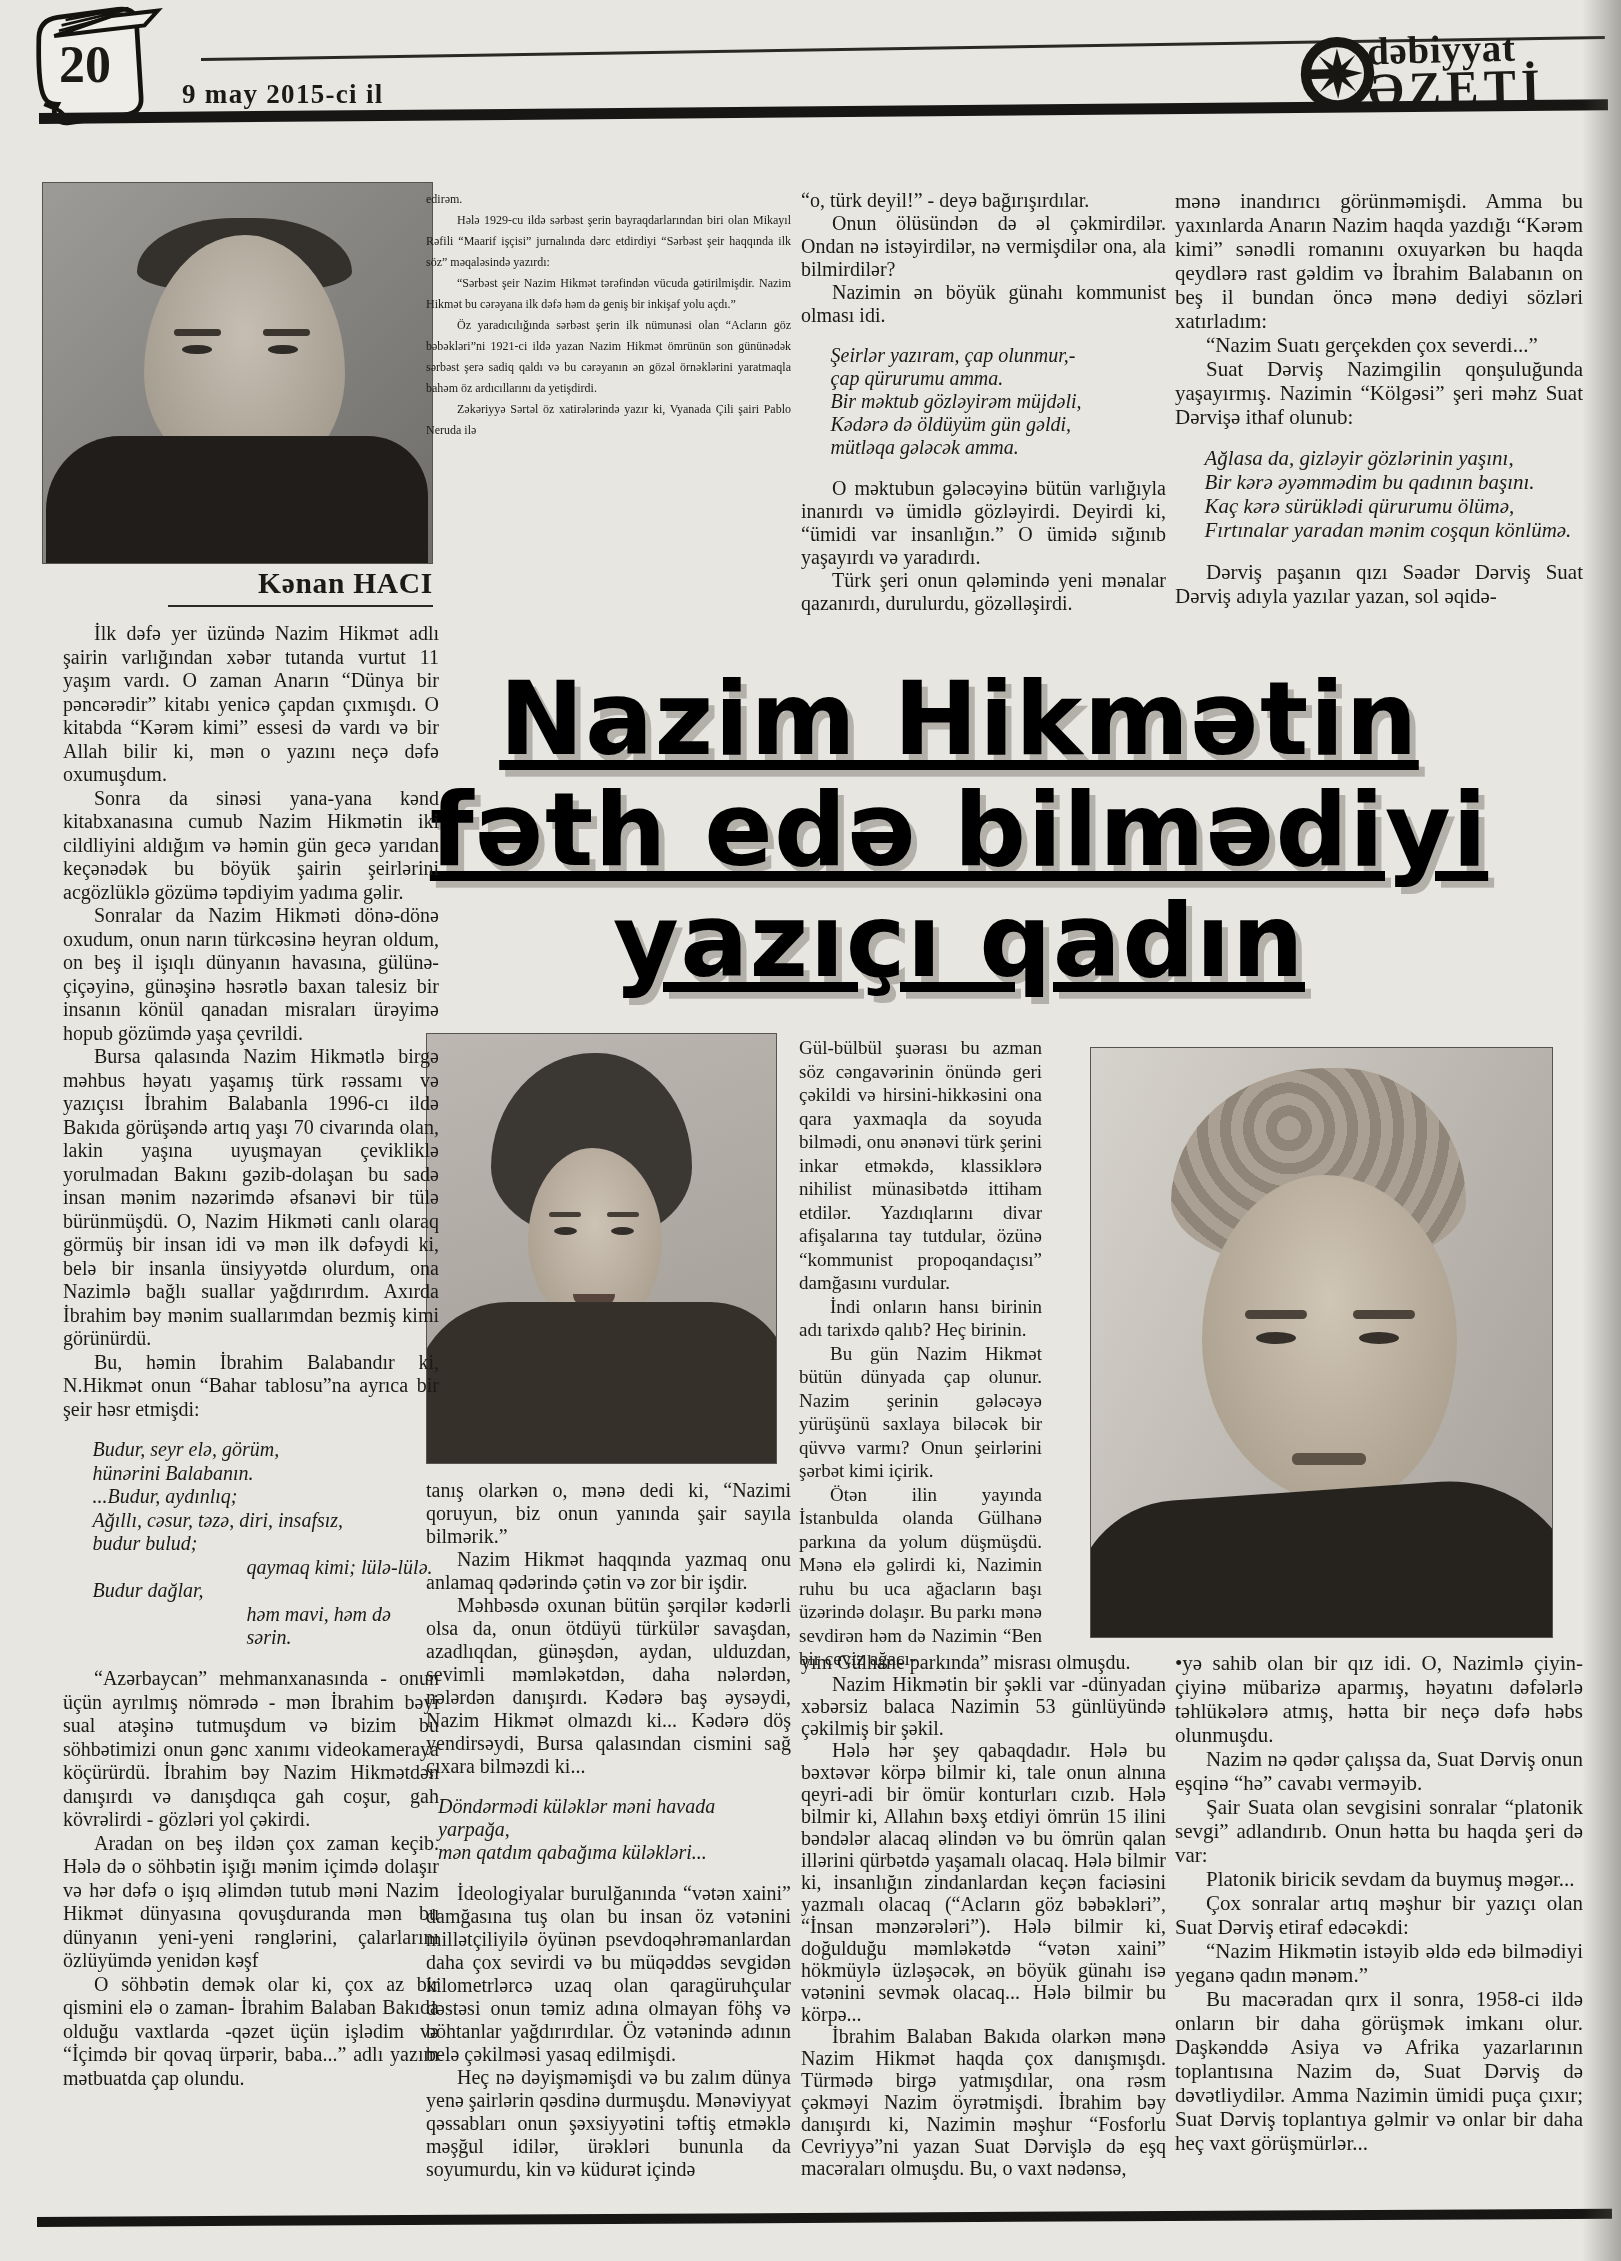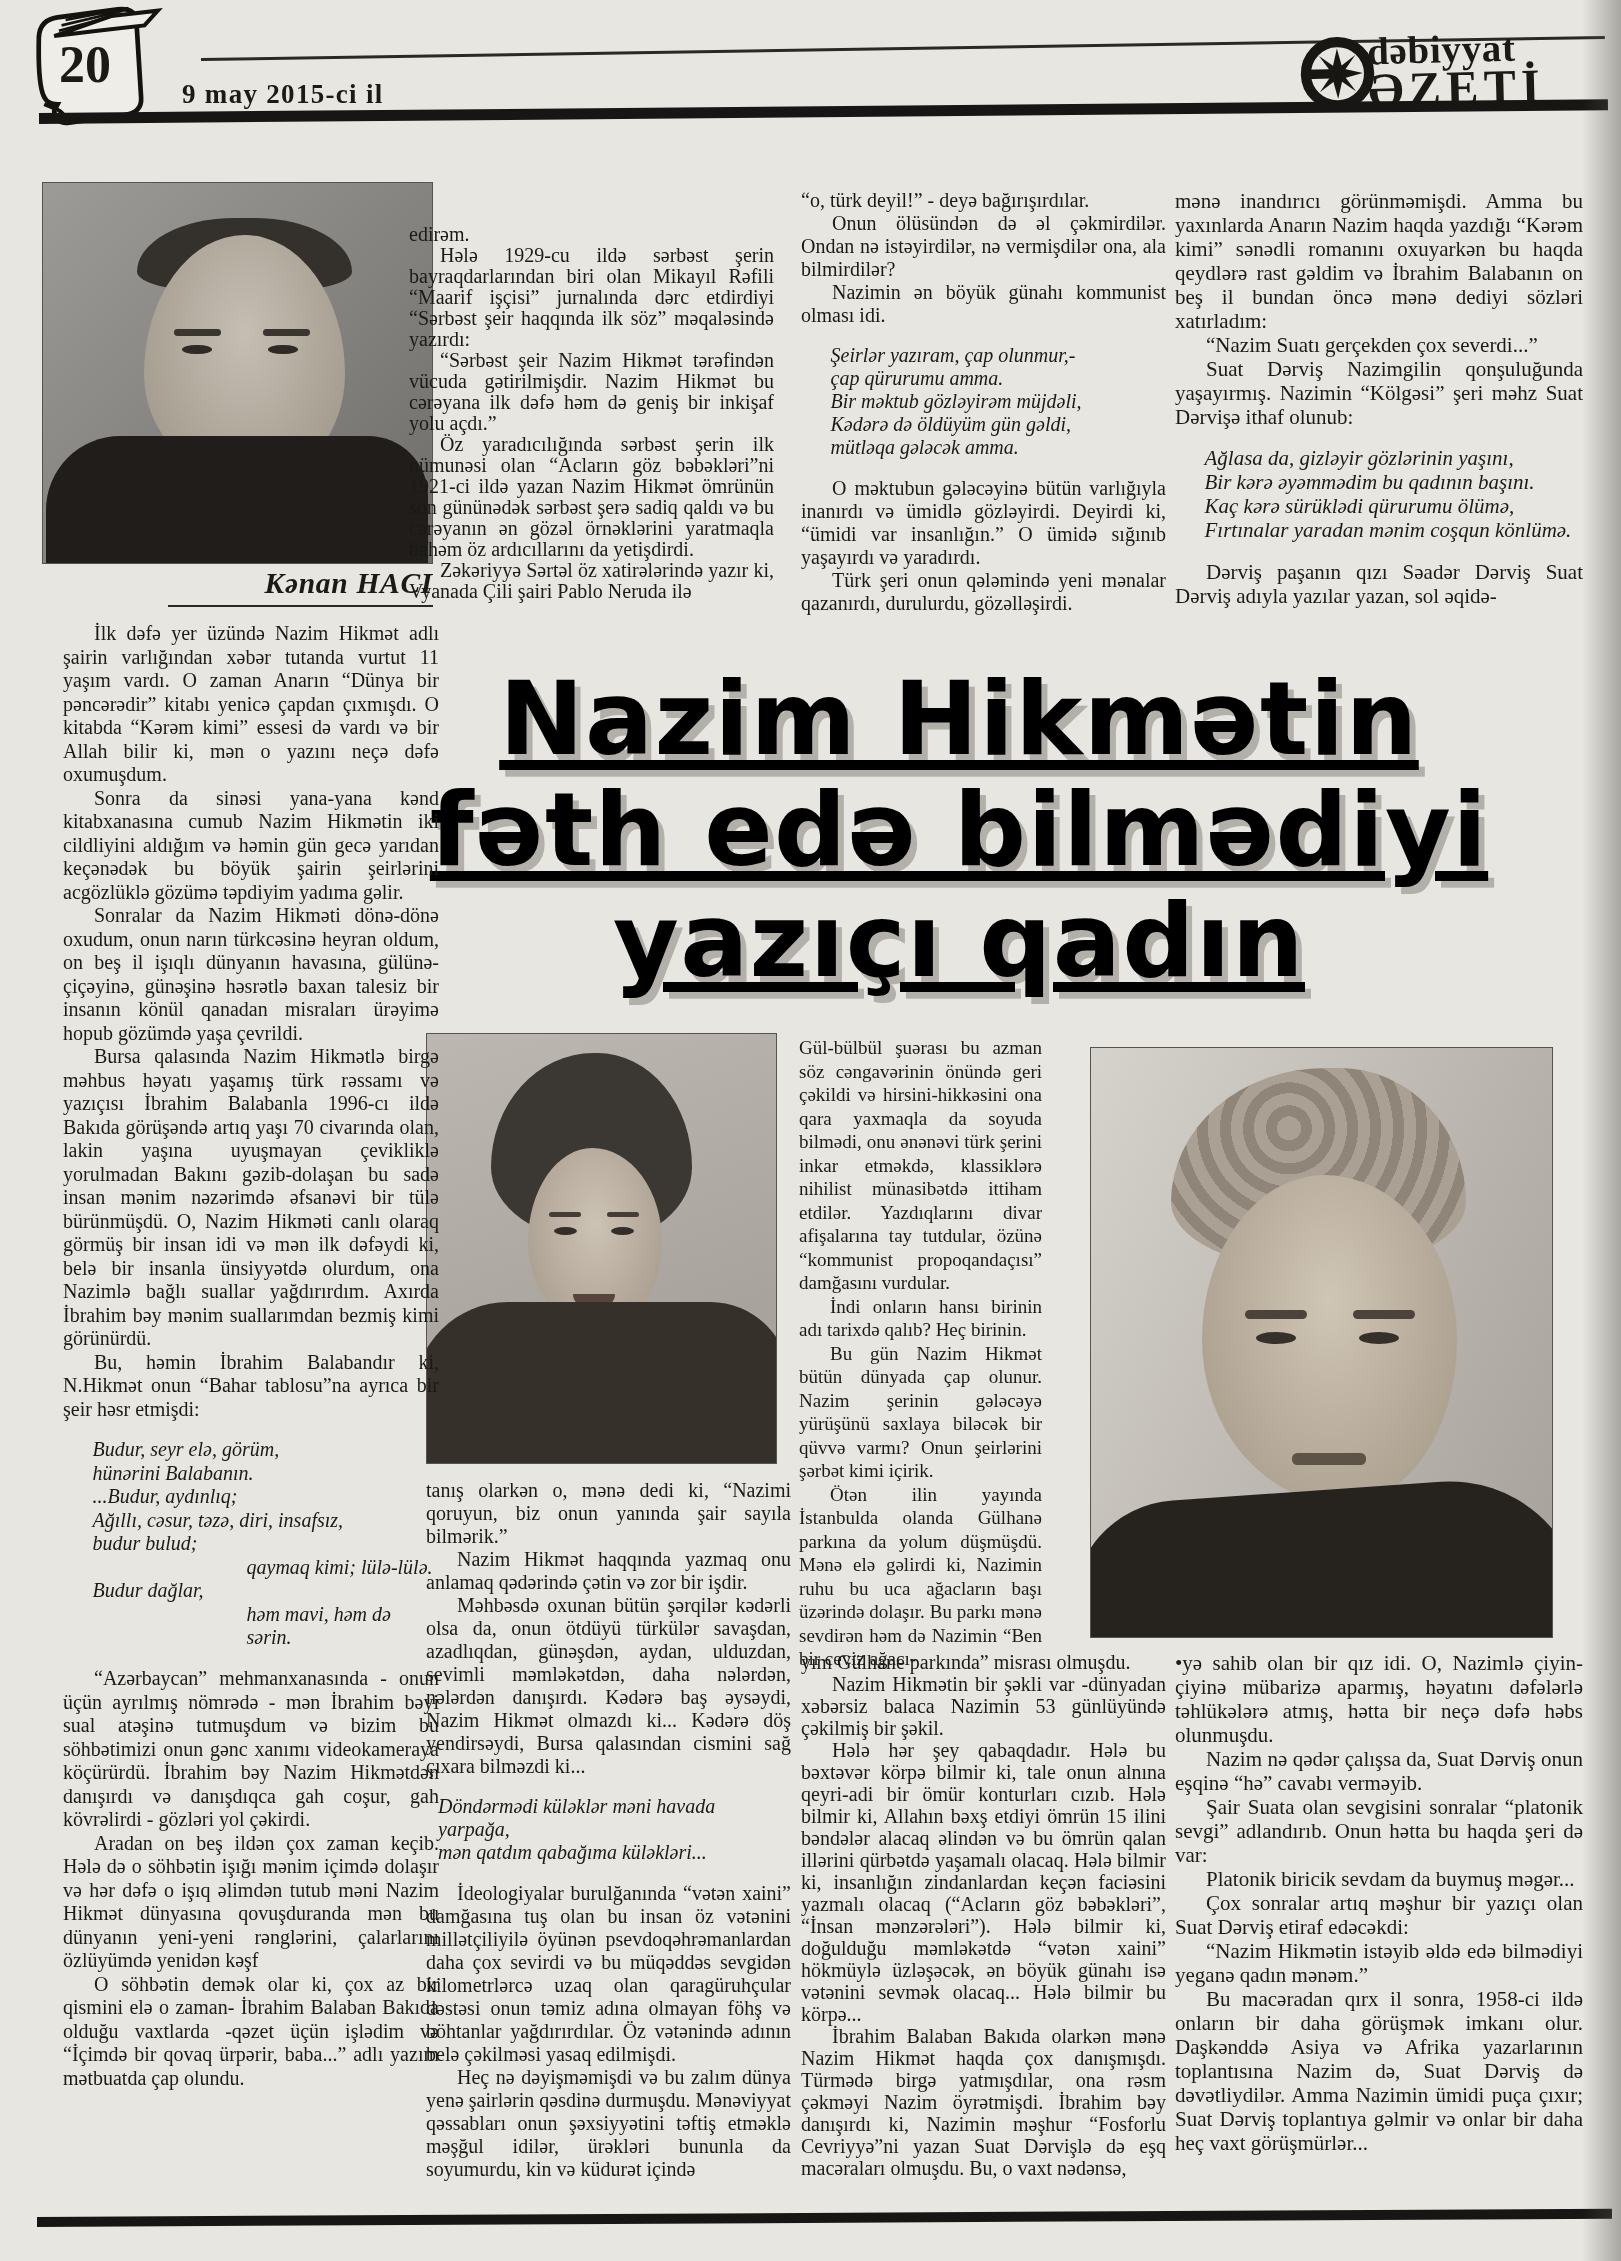--- a/index.html
+++ b/index.html
@@ -18,34 +18,34 @@
   .bookicon{position:absolute;left:17.4px;top:4px;width:158px;height:127px;}
   .pagenum{position:absolute;left:59px;top:35px;font-size:52px;font-weight:bold;font-family:"Liberation Serif",serif;}
   
   .body-col{position:absolute;text-align:justify;}
   .body-col p{margin:0;text-indent:31px;}
   .body-col p.noindent{text-indent:0;}
   .poem{font-style:italic;text-align:left;margin:17.4px 0 17.4px 29.5px;}
   .poem div{text-indent:0;}
   .poem .indent2{padding-left:154px;}
   .c1{left:37px;top:622px;width:376px;font-size:20px;line-height:23.5px;margin-left:26px;}
-  .c2t{left:409px;top:189px;width:365px;font-size:20px;line-height:21px;margin-top:35px;}
+  .c2t{left:426px;top:189px;width:365px;font-size:12px;line-height:21px;}
   .c3t{left:801px;top:189px;width:365px;font-size:20px;line-height:23px;}
   .c4t{left:1175px;top:189px;width:408px;font-size:21px;line-height:24px;}
   .cm{left:799px;top:1036px;width:243px;font-size:19px;line-height:23.5px;}
   .c2b{left:426px;top:1479px;width:365px;font-size:20px;line-height:23px;}
   .c3b{left:801px;top:1651px;width:365px;font-size:20px;line-height:22px;}
   .c4b{left:1175px;top:1651px;width:408px;font-size:21px;line-height:24px;}
   
   .headline{position:absolute;left:416px;top:664px;width:1086px;text-align:center;
             font-family:"DejaVu Sans", sans-serif;font-weight:bold;font-size:101px;line-height:111px;
             color:#000000;letter-spacing:1.3px;text-shadow:6px 6.7px 0 #b3b0aa;text-decoration:underline;}
   
   .author-name{position:absolute;left:168px;top:567px;width:265px;text-align:right;
-               font-size:29.5px;font-weight:bold;font-style:italic;letter-spacing:0.7px;}
+               font-size:29.5px;font-weight:bold;letter-spacing:0.7px;}
   
   .photo{position:absolute;overflow:hidden;border:0.7px solid #56544f;}
   .photo *{position:absolute;}
   .ph-author{left:42px;top:182px;width:389px;height:380px;background:linear-gradient(135deg,#9c9b97 0%,#84827e 55%,#6e6d69 100%);}
   .ph-author .face{left:101px;top:52px;width:201px;height:248px;background:radial-gradient(ellipse at 50% 40%,#c6beb2,#a79e92 75%,#948b7f);border-radius:50% 50% 46% 54%/56% 56% 44% 44%;}
   .ph-author .hair{left:94px;top:35px;width:215px;height:74px;background:#34302c;border-radius:50% 50% 40% 40%/80% 80% 30% 30%;}
   .ph-author .brow{width:47px;height:6.7px;background:#3a352f;border-radius:3.4px;top:146px;}
   .ph-author .eye{width:29.5px;height:9.4px;background:#2e2a26;border-radius:50%;top:162px;}
   .ph-author .mouth{left:173px;top:256px;width:60px;height:6px;background:#5d5349;border-radius:3.4px;}
   .ph-author .body{left:3.4px;bottom:0;width:382px;height:127px;background:#201d1b;border-radius:74px 60px 0 0;}

